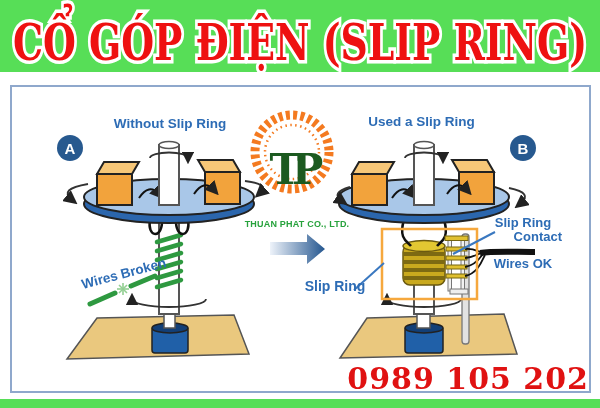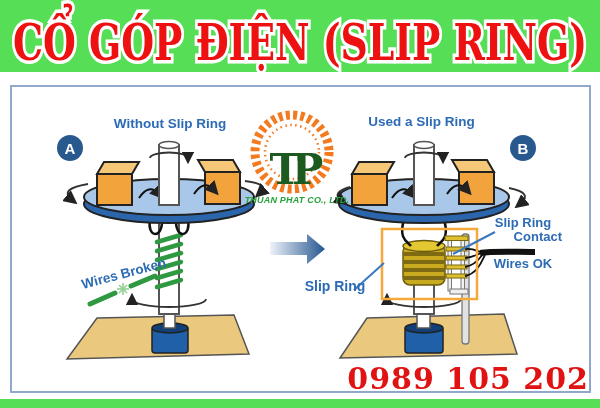--- a/index.html
+++ b/index.html
@@ -41,24 +41,23 @@
   }
   
   .logo{position:absolute;left:230px;top:13px;width:100px;height:108px;}
   .logo svg{position:absolute;left:0;top:0;}
   .monogram{
     position:absolute;left:8px;top:24px;width:84px;text-align:center;
     font-family:"DejaVu Serif",serif;font-weight:bold;font-size:42px;
     color:#1c5a20;letter-spacing:-9px;margin-top:21px;
   }
   .company{
-    position:absolute;left:232px;top:108px;width:106px;text-align:center;
+    position:absolute;left:232px;top:132px;width:106px;text-align:center;
     font-size:9px;font-weight:bold;color:#27a23c;letter-spacing:.2px;
     white-space:nowrap;
-    font-style:italic;
   }
   
   .phone{
     position:absolute;left:0;top:274px;width:577px;text-align:right;
     font-family:"DejaVu Serif",serif;font-weight:bold;font-size:30px;
     color:#e01212;letter-spacing:1px;
   }
 </style>
 </head>
 <body>

